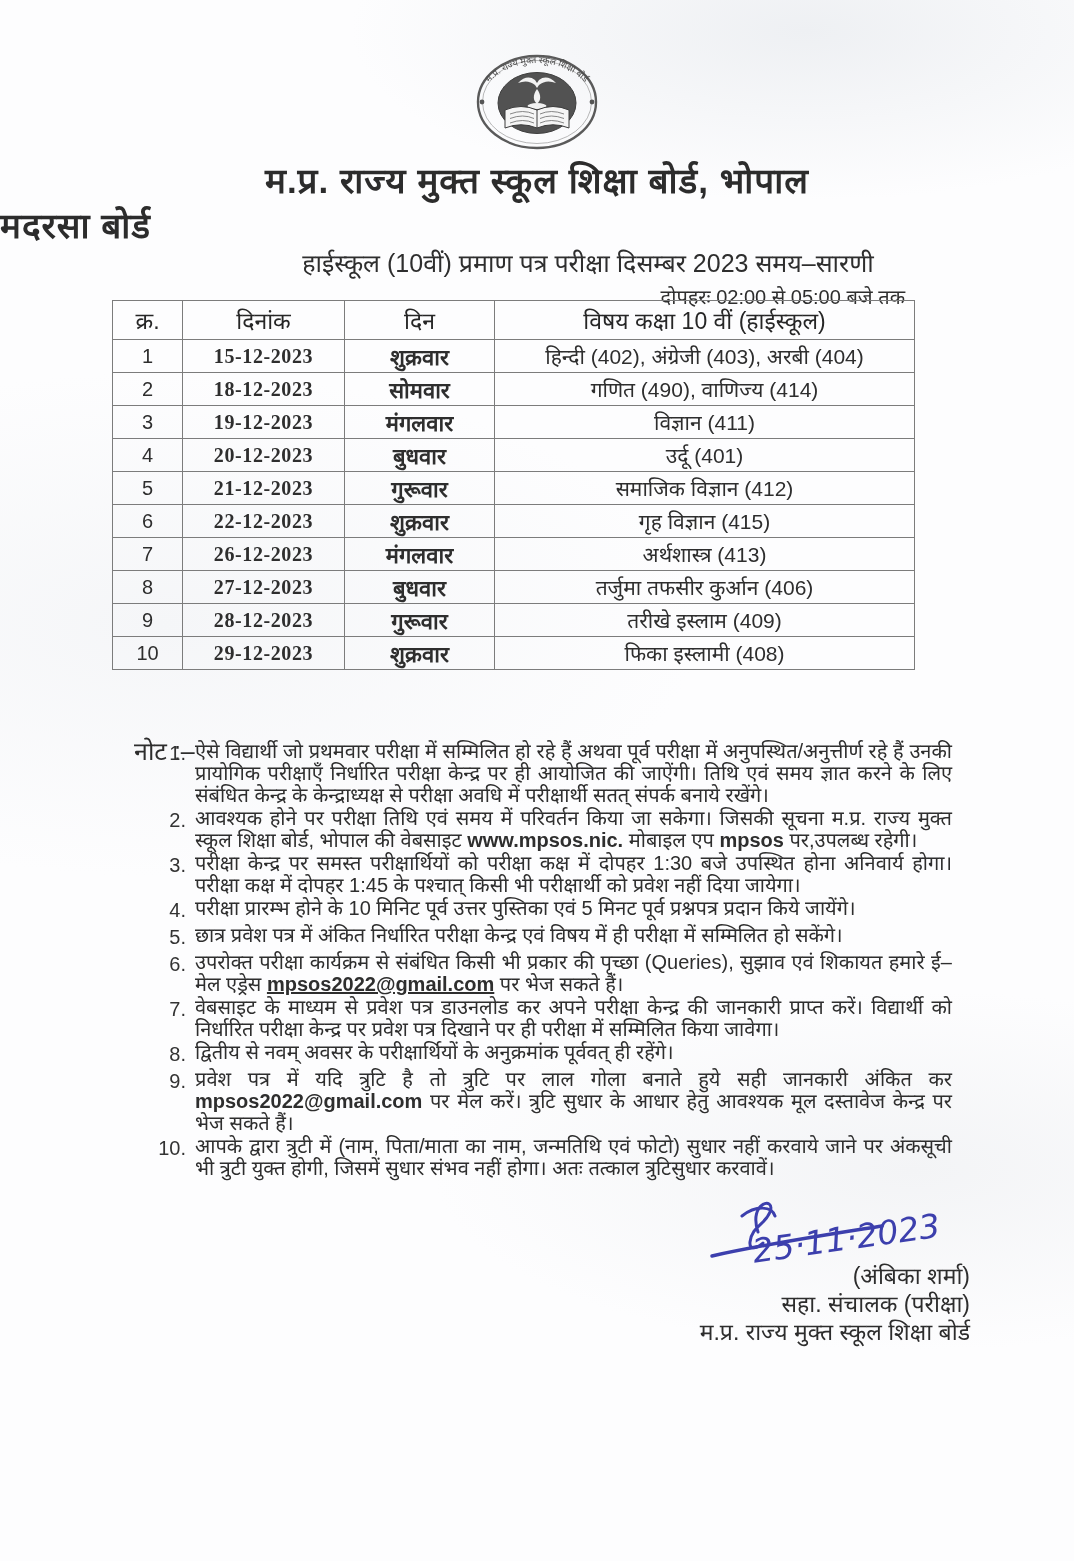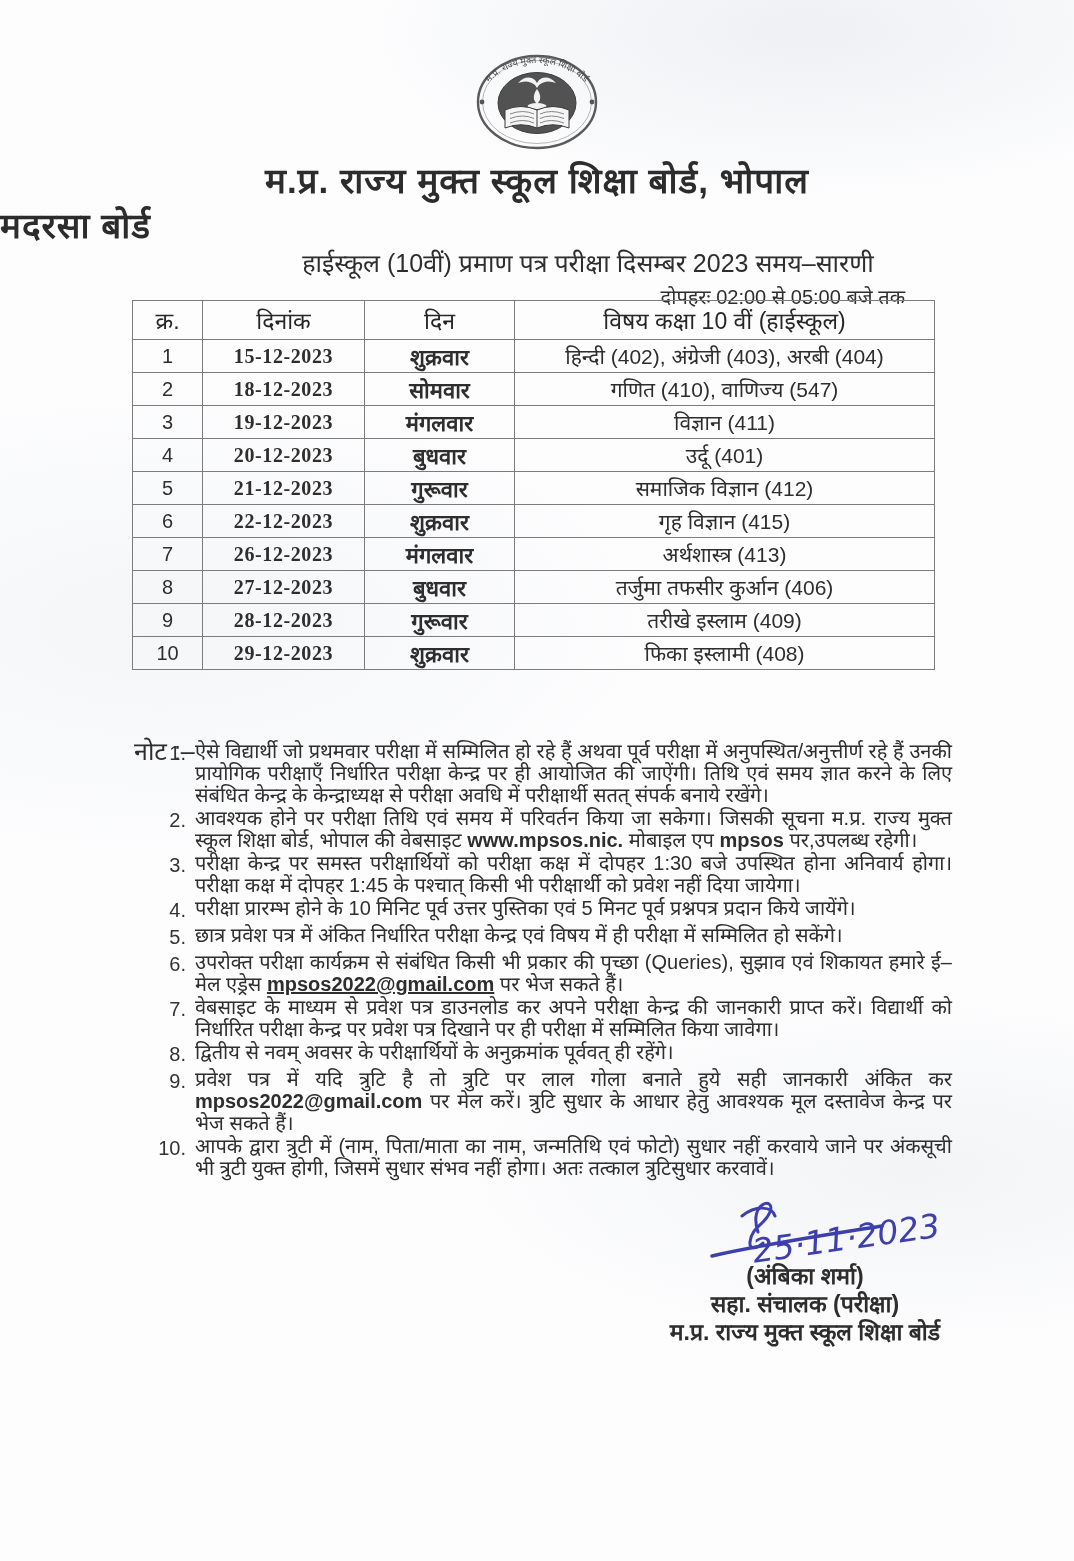--- a/index.html
+++ b/index.html
@@ -21,21 +21,21 @@
   .logo-svg{position:absolute;left:457px;top:42px;width:160px;height:115px;}
   .title1{position:absolute;top:156px;left:0;width:100%;text-align:center;
           font-size:35px;font-weight:700;letter-spacing:1px;color:#2c2c2c;}
   .title2{position:absolute;top:201px;left:0;width:100%;text-align:left;
           font-size:35px;font-weight:700;letter-spacing:1px;color:#2c2c2c;}
   .subtitle{position:absolute;top:245px;left:168px;width:840px;text-align:center;
             font-size:25px;color:#2e2e2e;}
   .timing{position:absolute;top:283px;right:169px;font-size:20px;color:#2e2e2e;margin-left:14px;}
 
   
-  table.tt{position:absolute;left:132px;top:300px;width:802px;
+  table.tt{position:absolute;left:112px;top:300px;width:802px;
            border-collapse:collapse;table-layout:fixed;}
   table.tt th,table.tt td{border:1px solid #7c7c7c;padding:0 4px;vertical-align:middle;}
   table.tt thead th{height:38px;font-size:23px;font-weight:400;color:#262626;text-align:center;}
   table.tt td{height:32px;text-align:center;color:#2e2e2e;}
   .col-sno{width:70px;}
   .col-date{width:162px;}
   .col-day{width:150px;}
   .col-subject{width:420px;}
   td.col-sno{font-size:20px;color:#3a3a3a;}
   td.col-date{font-family:"Liberation Serif","DejaVu Serif",serif;font-weight:700;
@@ -47,22 +47,22 @@
   .note-label{position:absolute;left:134px;top:699px;font-size:25px;color:#2d2d2d;margin-top:34px;}
   ol.notes{position:absolute;left:158px;top:740px;width:794px;margin:0;padding:0;list-style:none;}
   ol.notes li{display:flex;gap:9px;margin:0 0 1px 0;}
   .note-num{flex:0 0 28px;text-align:right;font-size:20px;line-height:26px;color:#333;}
   .note-text{flex:1;text-align:justify;font-size:20px;line-height:22px;color:#2e2e2e;}
   .note-text .b{font-weight:700;}
   .note-text .u{text-decoration:underline;}
 
   
   .sig-svg{position:absolute;left:700px;top:1192px;width:290px;height:80px;}
-  .sig-lines{position:absolute;left:640px;top:1262px;width:330px;text-align:center;
-             font-size:23px;line-height:28px;color:#2d2d2d;font-weight:bold;}
+  .sig-lines{position:absolute;left:640px;top:1262px;width:330px;text-align:right;
+             font-size:23px;line-height:28px;color:#2d2d2d;}
   .sig-lines div{white-space:nowrap;}
 </style>
 </head>
 <body>
 
 <div class="page">
 
   <svg class="logo-svg" viewBox="0 0 160 115" aria-hidden="true">
     <defs>
       <path id="arcTop" d="M 21 68 A 59 47 0 0 1 139 68" fill="none"></path>
@@ -116,21 +116,21 @@
         <tr>
           <td class="col-sno">1</td>
           <td class="col-date">15-12-2023</td>
           <td class="col-day">शुक्रवार</td>
           <td class="col-subject">हिन्दी (402),  अंग्रेजी (403),  अरबी (404)</td>
         </tr>
         <tr>
           <td class="col-sno">2</td>
           <td class="col-date">18-12-2023</td>
           <td class="col-day">सोमवार</td>
-          <td class="col-subject">गणित (410),  वाणिज्य (547)</td>
+          <td class="col-subject">गणित (490),  वाणिज्य (414)</td>
         </tr>
         <tr>
           <td class="col-sno">3</td>
           <td class="col-date">19-12-2023</td>
           <td class="col-day">मंगलवार</td>
           <td class="col-subject">विज्ञान (411)</td>
         </tr>
         <tr>
           <td class="col-sno">4</td>
           <td class="col-date">20-12-2023</td>

